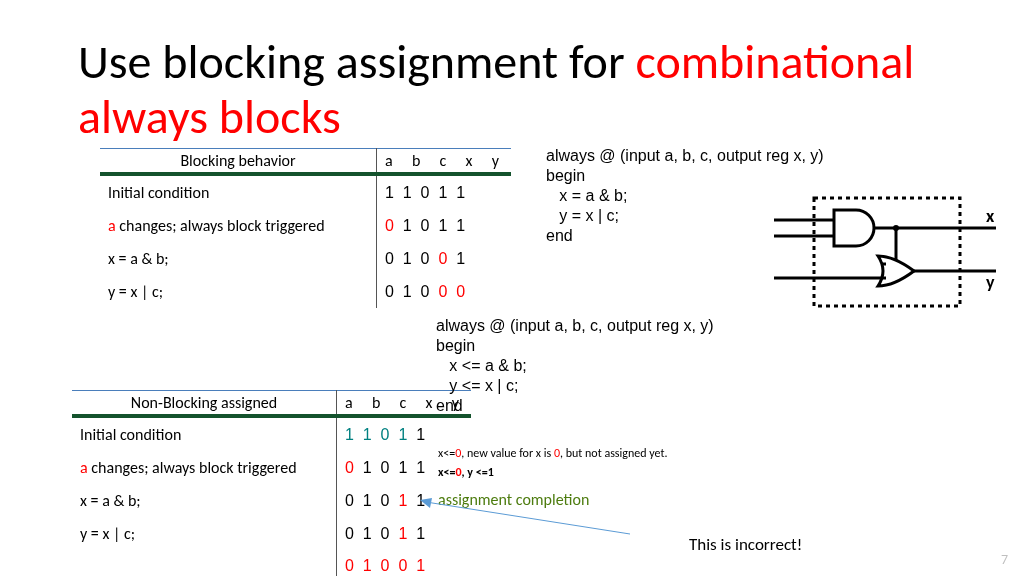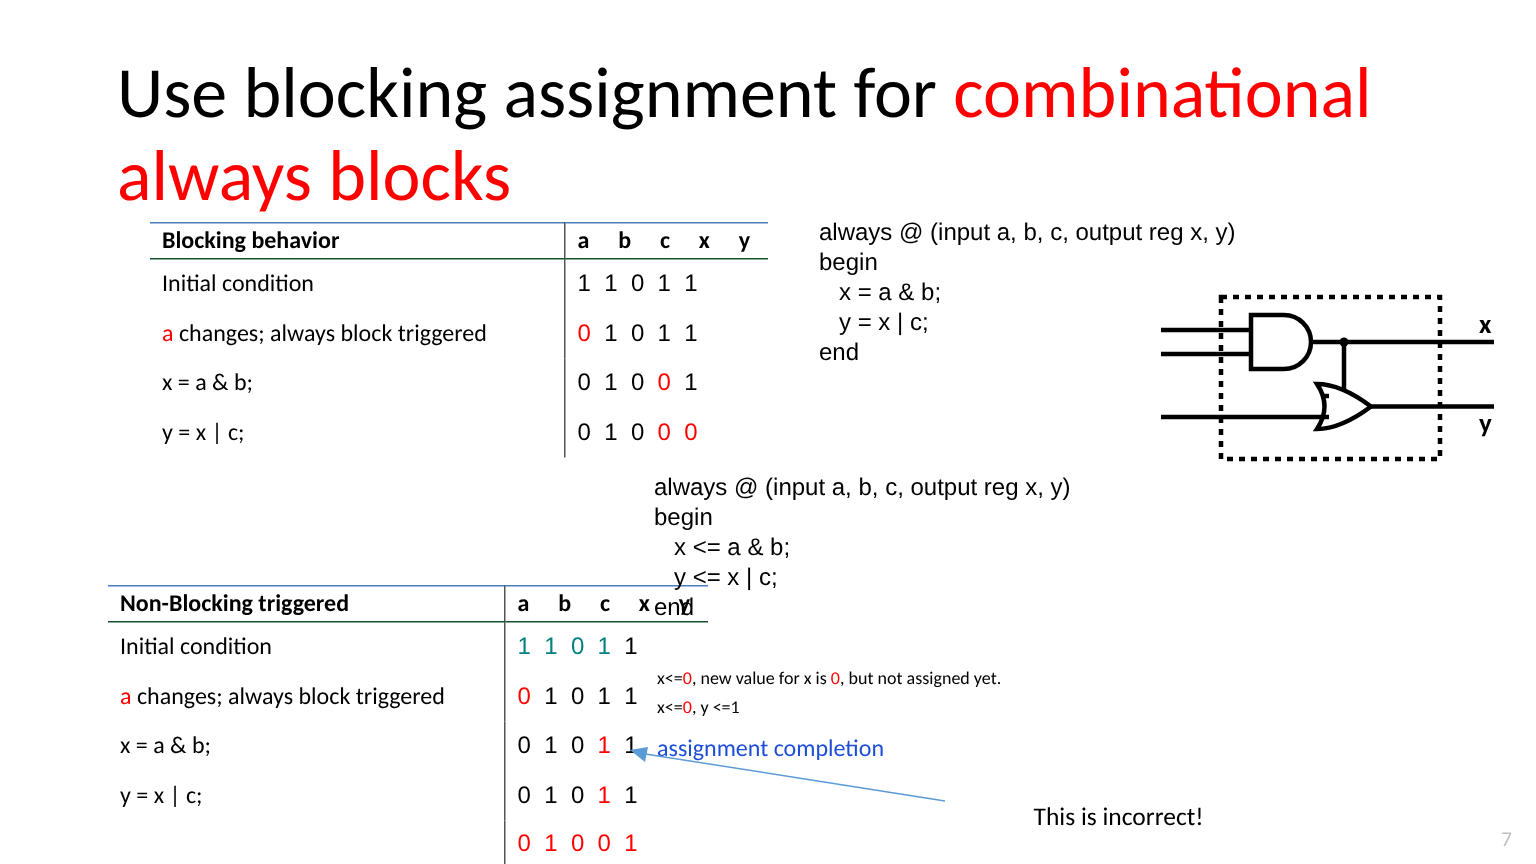--- a/index.html
+++ b/index.html
@@ -22,25 +22,25 @@
   }
   .title .red { color: #ff0000; }
 
   
   .block-table {
     position: absolute;
     border-collapse: collapse;
     font-size: 16px;
   }
   .block-table th {
-    font-weight: 700;
-    text-align: left;
+    font-weight: 400;
+    text-align: center;
     padding: 2px 8px;
     border-top: 1px solid #4a7ebb;
-    border-bottom: 1px solid #14532d;
+    border-bottom: 4px solid #14532d;
   }
   .block-table td {
     padding: 7px 8px;
   }
   .block-table .desc { border-right: 1px solid #555; width: 260px; }
   .block-table .hdesc { border-right: 1px solid #555; }
   .block-table .cols { letter-spacing: 4px; white-space: pre; font-family: Calibri, Arial, sans-serif; }
   .block-table .vals { white-space: pre; font-family: Liberation Sans, sans-serif; }
   .red { color: #ff0000; }
   .teal { color: #008080; }
@@ -54,22 +54,22 @@
     font-size: 16px;
     white-space: pre;
     font-family: Liberation Sans, sans-serif;
     line-height: 1.25;
   }
   #code1 { left: 546px; top: 146px; }
   #code2 { left: 436px; top: 316px; }
 
   .note { position: absolute; font-size: 12px; }
   #note1 { left: 438px; top: 446px; }
-  #note2 { left: 438px; top: 465px; }
-  #assign-complete { left: 438px; top: 490px; color: #1d4ed8; font-size: 16px; position: absolute; }
+  #note2 { left: 438px; top: 465px; font-weight: bold; }
+  #assign-complete { left: 438px; top: 490px; color: #4d7c0f; font-size: 16px; position: absolute; }
   #incorrect { left: 689px; top: 534px; font-size: 17px; position: absolute; }
   #pagenum { position: absolute; right: 16px; bottom: 8px; color: #bfbfbf; font-size: 14px; }
 
   .circuit { position: absolute; left: 774px; top: 192px; }
   .circuit-label { font-family: Calibri, Arial, sans-serif; font-size: 18px; font-weight: 700; }
 
   .arrow { position: absolute; left: 420px; top: 498px; }
 </style>
 </head>
 <body>
@@ -101,21 +101,21 @@
       <tr>
         <td class="desc">y =  x | c;</td>
         <td class="vals"><span>0</span>  <span>1</span>  <span>0</span>  <span class="red">0</span>  <span class="red">0</span></td>
       </tr>
     </tbody>
 </table>
 
 <table class="block-table" id="table2">
   <tbody>
       <tr>
-    <th class="hdesc">Non-Blocking triggered</th>
+    <th class="hdesc">Non-Blocking assigned</th>
     <th class="cols">a  b  c  x  y</th>
   </tr>
   </tbody>
     <tbody id="t2body">
       <tr>
         <td class="desc">Initial condition</td>
         <td class="vals"><span class="teal">1</span>  <span class="teal">1</span>  <span class="teal">0</span>  <span class="teal">1</span>  <span>1</span></td>
       </tr>
       <tr>
         <td class="desc"><span class="red">a</span> changes; always block triggered</td>

